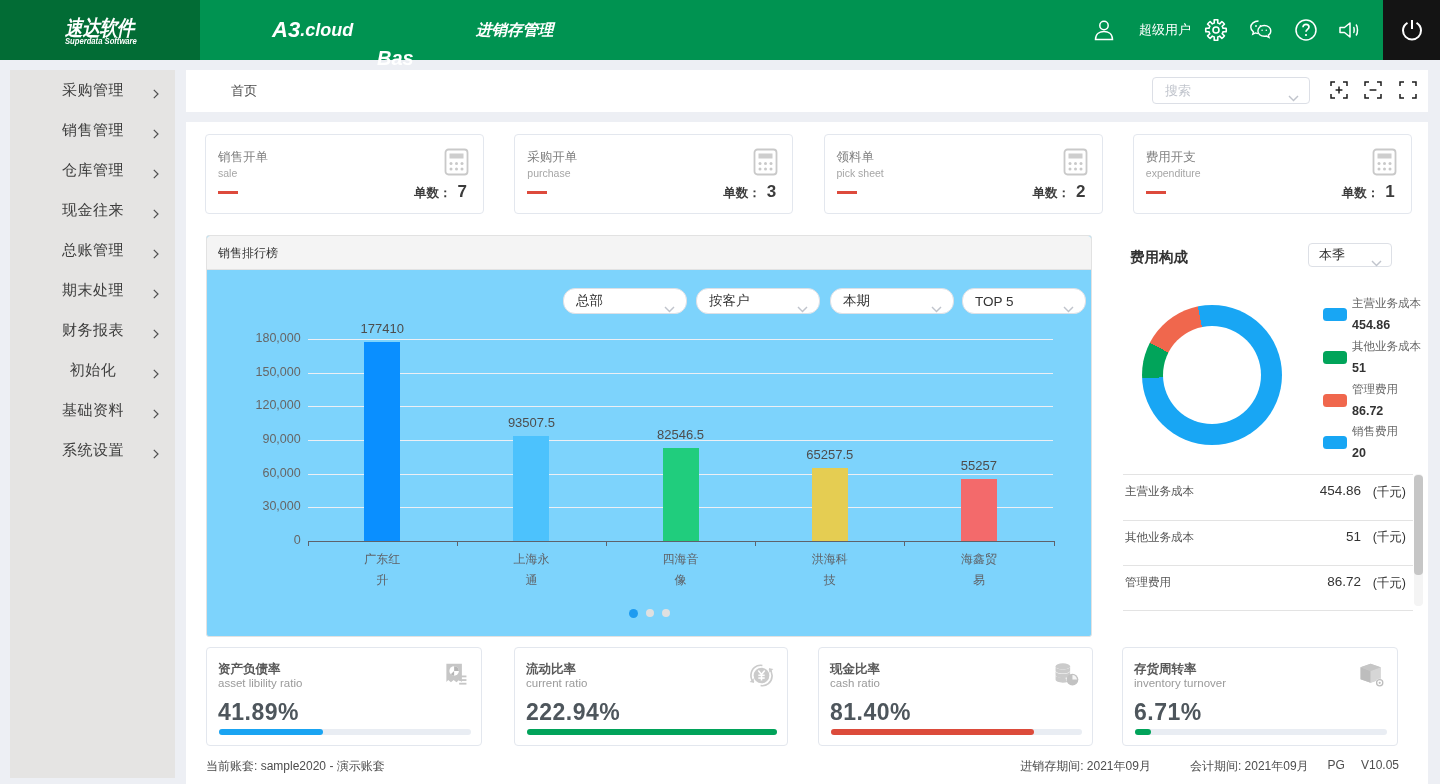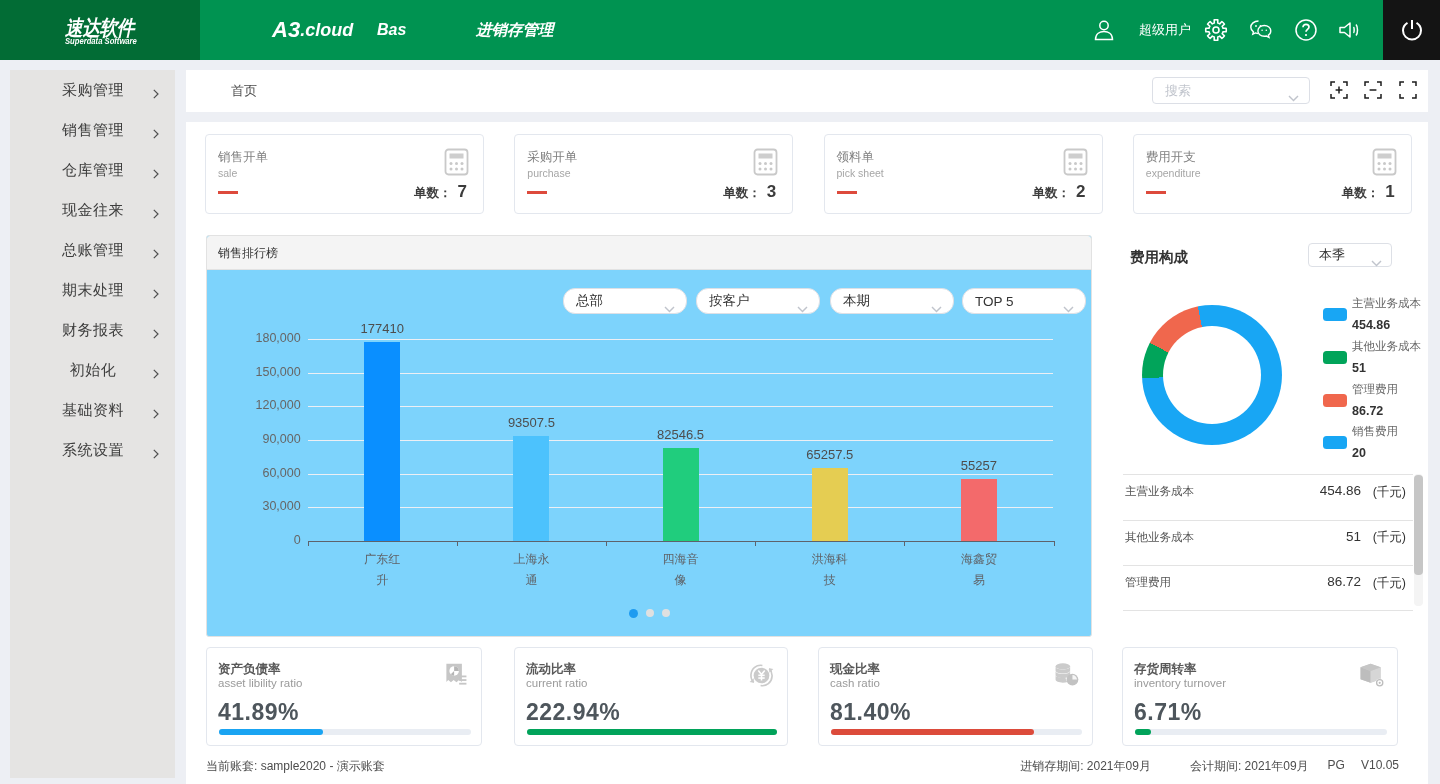--- a/index.html
+++ b/index.html
@@ -7,21 +7,21 @@
   body { font-family:"Liberation Sans", sans-serif; background:#edeff4; position:relative; }
 
   
   .header { position:absolute; left:0; top:0; width:1440px; height:60px; background:#009351; }
   .logo-block { position:absolute; left:0; top:0; width:200px; height:60px; background:#026c35;padding-left:48px; }
   .logo-title { position:absolute; left:65px; top:14px; width:140px; color:#fff; font-size:21px; font-weight:bold; font-style:italic; letter-spacing:-.5px; transform:scaleX(.84); transform-origin:left; white-space:nowrap; }
   .logo-sub { position:absolute; left:65px; top:36px; color:#fff; font-size:8.5px; font-weight:bold; font-style:italic; white-space:nowrap; transform:scaleX(.9); transform-origin:left; }
   .hnav { position:absolute; top:0; height:60px; display:flex; align-items:center; color:#fff; font-weight:bold; font-style:italic; white-space:nowrap; }
   .hnav-a3 { left:272px; font-size:22px; }
   .hnav-a3 .small { font-size:18px; }
-  .hnav-bas { left:377px; font-size:16px; }
+  .hnav-bas { left:377px; font-size:20px;margin-top:28px; }
   .hnav-mod { left:436px; font-size:15.5px;margin-left:40px; }
   .hicon { position:absolute; top:18px; width:24px; height:24px; }
   .hicon svg { width:100%; height:100%; display:block; }
   .husername { position:absolute; left:1139px; top:0; height:60px; display:flex; align-items:center; color:#fff; font-size:13px; }
   .power-block { position:absolute; right:0; top:0; width:57px; height:60px; background:#141414; display:flex; align-items:center; justify-content:center; }
   .power-block svg { width:24px; height:24px; }
 
   
   .sidebar { position:absolute; left:10px; top:70px; width:165px; height:708px; background:#e5e4e3; }
   .side-item { position:relative; height:40px; cursor:pointer; }

